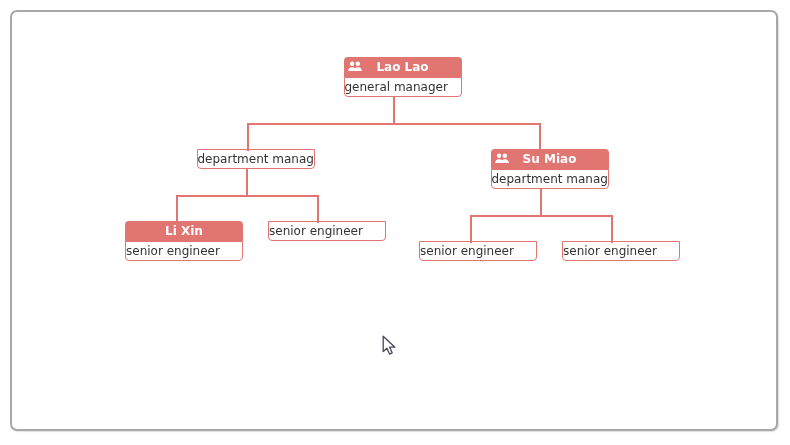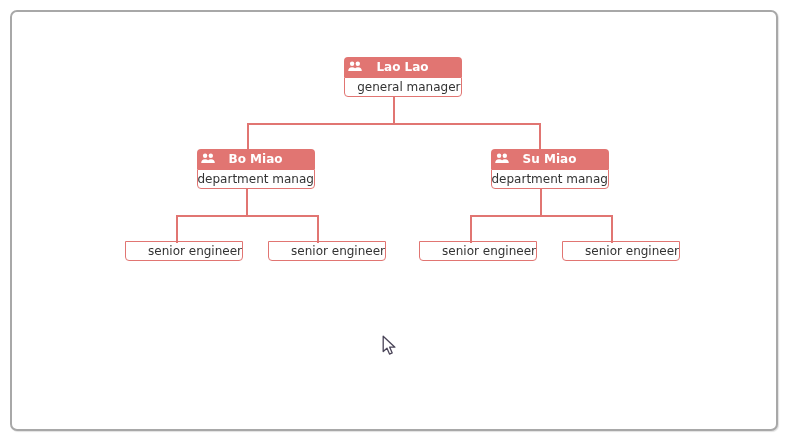--- a/index.html
+++ b/index.html
@@ -62,21 +62,21 @@
     background:var(--accent);color:var(--title-text);
     font-size:12px;font-weight:bold;text-align:center;
     border-radius:4px 4px 0 0;overflow:hidden;white-space:nowrap;
   }
   .node .title .symbol{
     position:absolute;left:4px;top:4px;width:14px;height:12px;line-height:0;
   }
   .node .content{
     box-sizing:border-box;height:20px;line-height:18px;
     background:#ffffff;color:var(--content-text);
-    font-size:12px;text-align:right;
+    font-size:12px;text-align:left;
     border:1px solid var(--accent);border-radius:0 0 4px 4px;
     overflow:hidden;white-space:nowrap;
   }
   .cursor{position:absolute;left:382px;top:335px;}
 </style>
 </head>
 <body>
 
 <div class="screen">
   <div class="frame">
@@ -90,33 +90,26 @@
                       <circle cx="9.8" cy="2.8" r="2.2"></circle>
                       <path d="M0.2 10 q0-3.8 3.9-3.8 q3.9 0 3.9 3.8 z"></path>
                       <path d="M6.2 10 q0-3.8 3.8-3.8 q3.8 0 3.8 3.8 z"></path>
                     </g>
                   </svg></span><span>Lao Lao</span></div>
               <div class="content">general manager</div>
             </div>
             <ul>
               <li>
                 <div class="node">
-                  <div class="title"><span class="symbol"><svg width="14" height="12" viewBox="0 0 14 12">
-                        <g fill="#ffffff">
-                          <circle cx="4.1" cy="2.8" r="2.2"></circle>
-                          <circle cx="9.8" cy="2.8" r="2.2"></circle>
-                          <path d="M0.2 10 q0-3.8 3.9-3.8 q3.9 0 3.9 3.8 z"></path>
-                          <path d="M6.2 10 q0-3.8 3.8-3.8 q3.8 0 3.8 3.8 z"></path>
-                        </g>
-                      </svg></span><span>Bo Miao</span></div>
                   <div class="content">department manager</div>
                 </div>
                 <ul>
                   <li>
                     <div class="node">
+                      <div class="title"><span>Li Xin</span></div>
                       <div class="content">senior engineer</div>
                     </div>
                   </li>
                   <li>
                     <div class="node">
                       <div class="content">senior engineer</div>
                     </div>
                   </li>
                 </ul>
               </li>

